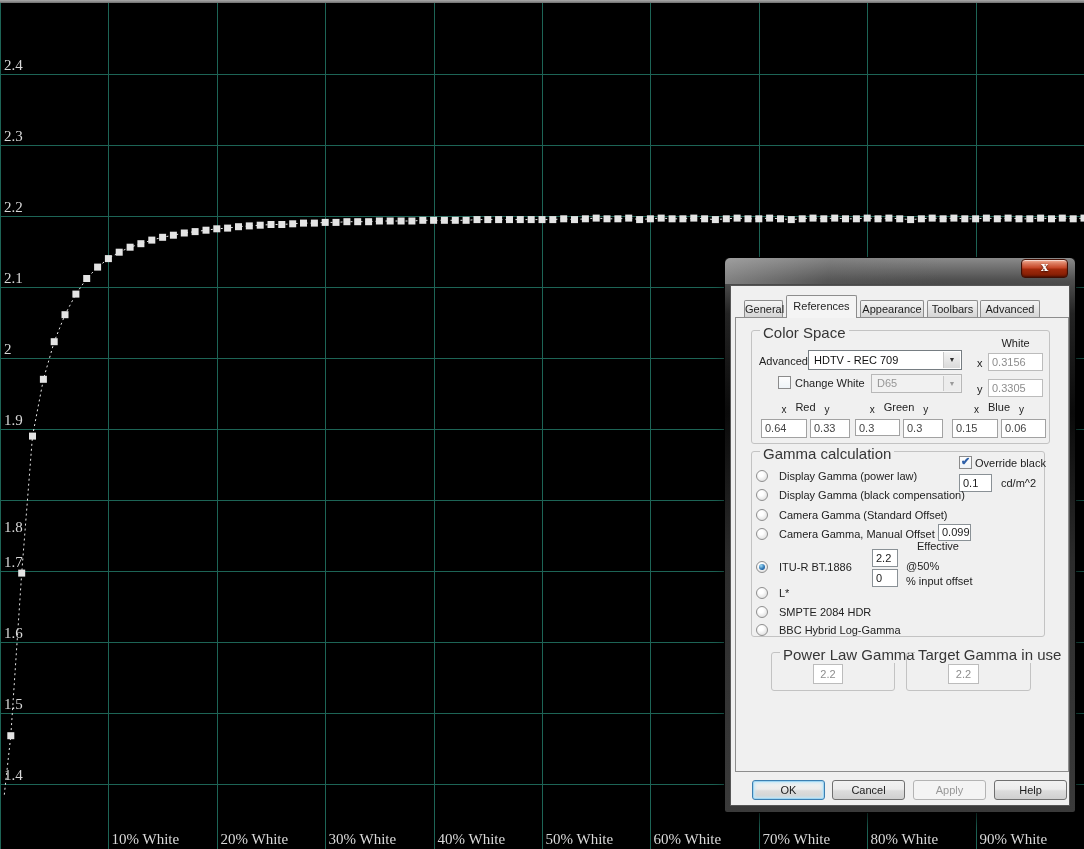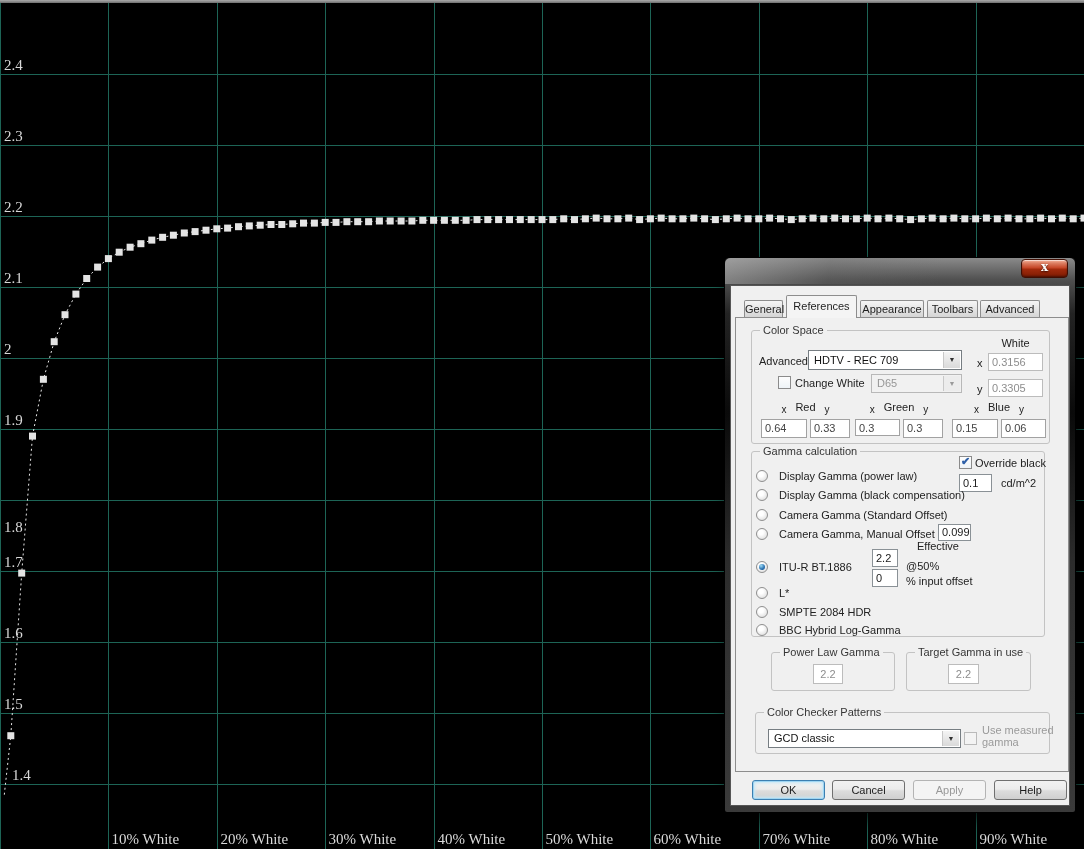--- a/index.html
+++ b/index.html
@@ -37,21 +37,21 @@
   .tab{position:absolute;top:14px;height:18px;box-sizing:border-box;z-index:4;
        border:1px solid #8d8d8d;border-bottom:none;border-radius:2px 2px 0 0;
        background:linear-gradient(#f5f5f5,#e6e6e6 45%,#d3d3d3);
        font-size:11px;color:#1e1e1e;text-align:center;line-height:17px;cursor:default;}
   .tab.selected{top:9px;height:23px;background:#f4f4f4;z-index:6;line-height:21px;}
   .panel{position:absolute;left:4px;top:31px;width:334px;height:455px;box-sizing:border-box;
        border:1px solid #8d8d8d;background:#f0f0f0;z-index:5;}
   
   .group{position:absolute;box-sizing:border-box;border:1px solid #c3c3c3;border-radius:3px;}
   .glabel{position:absolute;top:-7px;left:8px;background:#f0f0f0;padding:0 3px;
-       font-size:11px;color:#363636;white-space:nowrap;}
+       font-size:15px;color:#363636;white-space:nowrap;}
   .lbl{position:absolute;font-size:11px;color:#222;white-space:nowrap;}
   .lbl.dis{color:#9a9a9a;}
   .field{position:absolute;box-sizing:border-box;border:1px solid #8a9196;background:#fff;
        font-family:"Liberation Sans",sans-serif;font-size:11px;color:#1a1a1a;
        padding:0 3px;overflow:hidden;}
   .field.dis{border-color:#bcbcbc;color:#8d8d8d;}
   .field.center{text-align:center;}
   .combo{position:absolute;box-sizing:border-box;border:1px solid #767d82;background:#fff;
        font-size:11px;color:#111;cursor:default;}
   .combo .ctext{position:absolute;left:5px;top:2px;white-space:nowrap;}
@@ -92,21 +92,21 @@
       <div class="ytick" style="left: 4px; top: 56.5px;">2.4</div>
       <div class="ytick" style="left: 4px; top: 127.5px;">2.3</div>
       <div class="ytick" style="left: 4px; top: 198.5px;">2.2</div>
       <div class="ytick" style="left: 4px; top: 269.5px;">2.1</div>
       <div class="ytick" style="left: 4px; top: 340.5px;">2</div>
       <div class="ytick" style="left: 4px; top: 411.5px;">1.9</div>
       <div class="ytick" style="left: 4px; top: 482.5px; margin-top: 36px;">1.8</div>
       <div class="ytick" style="left: 4px; top: 553.5px;">1.7</div>
       <div class="ytick" style="left: 4px; top: 624.5px;">1.6</div>
       <div class="ytick" style="left: 4px; top: 695.5px;">1.5</div>
-      <div class="ytick" style="left: 12px; top: 766.5px;">1.4</div>
+      <div class="ytick" style="left: 4px; top: 766.5px;">1.4</div>
       <div class="xtick" style="left: 111.5px;">10% White</div>
       <div class="xtick" style="left: 220.5px;">20% White</div>
       <div class="xtick" style="left: 328.5px;">30% White</div>
       <div class="xtick" style="left: 437.5px;">40% White</div>
       <div class="xtick" style="left: 545.5px;">50% White</div>
       <div class="xtick" style="left: 653.5px;">60% White</div>
       <div class="xtick" style="left: 762.5px;">70% White</div>
       <div class="xtick" style="left: 870.5px;">80% White</div>
       <div class="xtick" style="left: 979.5px;">90% White</div>
       <svg width="1084" height="849">
@@ -342,29 +342,20 @@
 
         <div class="group" style="left:35px;top:334px;width:124px;height:39px;">
           <span class="glabel">Power Law Gamma</span>
           <div class="field dis center" style="left:41px;top:11px;width:30px;height:20px;line-height:18px;">2.2</div>
         </div>
         <div class="group" style="left:170px;top:334px;width:125px;height:39px;">
           <span class="glabel">Target Gamma in use</span>
           <div class="field dis center" style="left:41px;top:11px;width:31px;height:20px;line-height:18px;">2.2</div>
         </div>
 
-        <div class="group" style="left:19px;top:394px;width:295px;height:42px;">
-          <span class="glabel">Color Checker Patterns</span>
-          <div class="combo" style="left:12px;top:16px;width:193px;height:19px;">
-            <span class="ctext">GCD classic</span>
-            <span class="carrow">▼</span>
-          </div>
-          <span class="cb dis" style="left:208px;top:19px;"></span>
-          <span class="lbl dis two-line" style="left:226px;top:11px;"><span>Use measured</span><br><span>gamma</span></span>
-        </div>
       </div>
 
       <button class="btn focus-default" style="left:21px;top:494px;">OK</button>
       <button class="btn" style="left:101px;top:494px;">Cancel</button>
       <button class="btn disabled" style="left:182px;top:494px;">Apply</button>
       <button class="btn" style="left:263px;top:494px;">Help</button>
     </div>
   </div>
 </div>
 

